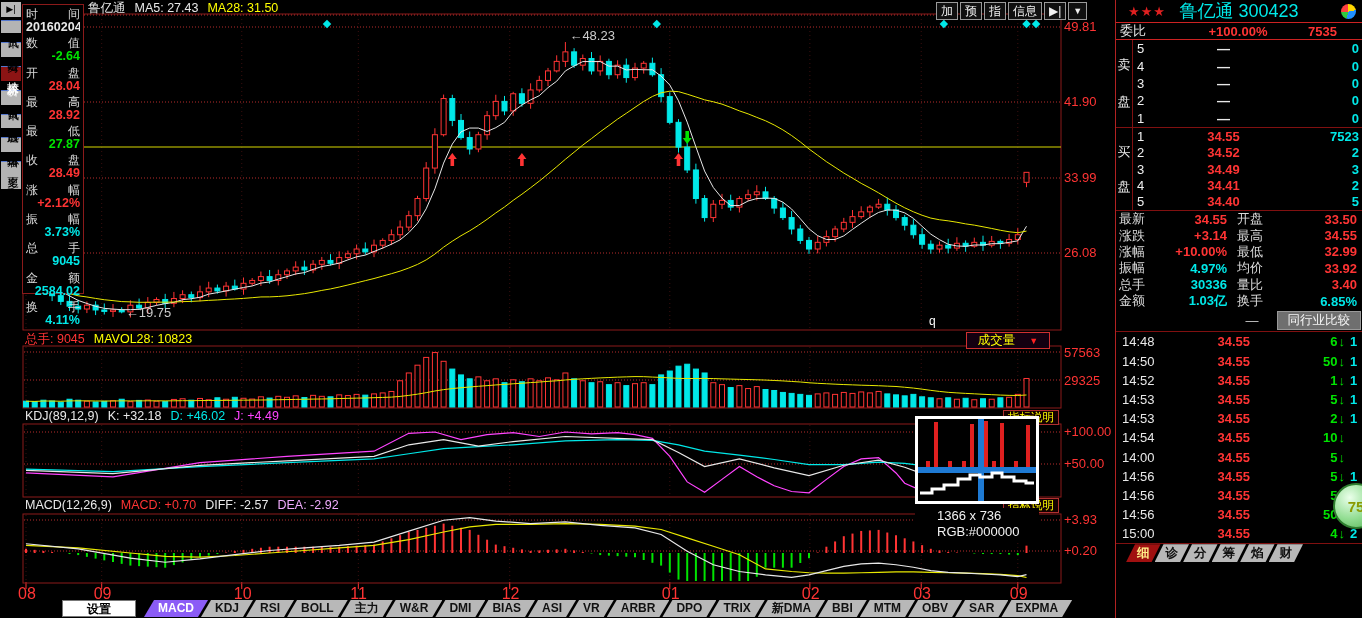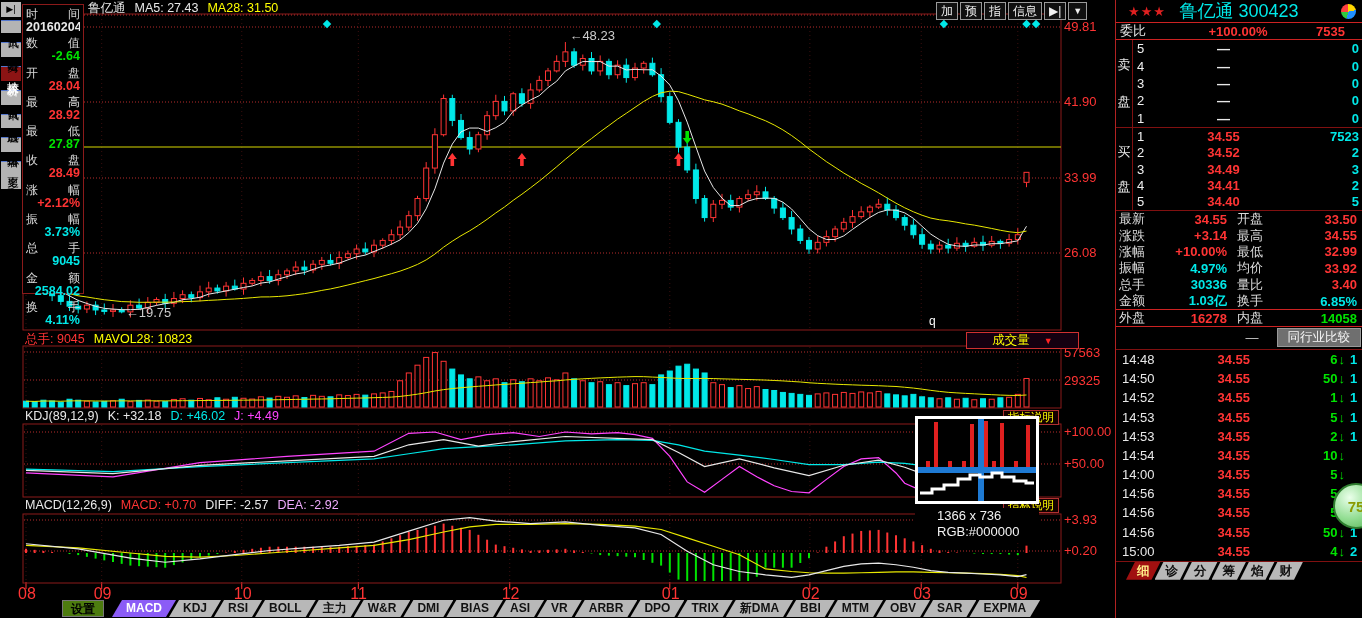--- a/index.html
+++ b/index.html
@@ -26,35 +26,35 @@
   .ip-value { font-size:12.5px; font-weight:bold; text-align:right; height:14px; }
 
   
   #chart-toolbar { left:936px; top:2px; height:18px; display:flex; gap:2px; z-index:4; }
   .tb-btn { border:1px solid #9a9a9a; background:#101010; color:#f0f0f0; font-size:12px;
             height:18px; line-height:16px; padding:0 4px; }
 
   .hdr-line { position:absolute; height:14px; font-size:12.5px; white-space:nowrap; z-index:2; }
   .hdr-line span { margin-right:9px; }
 
-  #vol-selector { left:966px; top:332px; width:113px; height:17px; border:1px solid #d03030;
+  #vol-selector { left:966px; top:332px; width:84px; height:17px; border:1px solid #d03030;
                   background:#140010; color:#ffff00; font-size:12.5px; display:flex; z-index:2;
                   align-items:center; justify-content:center; gap:14px; }
   #vol-selector .caret { color:#ff2222; font-size:9px; }
 
   .ind-hint { width:56px; height:15px; border:1px solid #b03030; color:#ffff00; font-size:11.5px;
               text-align:center; line-height:13px; background:#140000; z-index:2; }
 
   
   .xlab { position:absolute; color:#ff3434; font-size:16px; top:585px; z-index:1; }
 
   
   #bottom-tabs { left:62px; top:600px; height:17px; display:flex; align-items:stretch; z-index:4; }
-  .btab-settings { background:#4d7c0f; color:#000; font-size:12px; font-weight:bold;
-                   padding:0 8px; line-height:17px; margin-right:8px; border:1px solid #777; }
+  .btab-settings { background:#ffffff; color:#000; font-size:12px; font-weight:bold;
+                   padding:0 24px; line-height:17px; margin-right:8px; border:1px solid #777; }
   .btab { background:#b8b8b8; color:#111; font-size:12px; font-weight:bold; line-height:17px;
           padding:0 14px; margin-right:-7px;
           clip-path:polygon(10px 0, 100% 0, calc(100% - 10px) 100%, 0 100%); }
   .btab.sel { background:#8b5cf6; color:#ffffff; }
 
   
   #magnifier { left:915px; top:416px; z-index:9; }
   #mag-box { width:124px; height:88px; border:3px solid #ffffff; background:#000; }
   .mag-text { color:#f2f2f2; font-size:13px; padding-left:22px; background:#000; height:16px; line-height:16px; }
 
@@ -64,21 +64,21 @@
   #rp-header { height:22px; display:flex; align-items:center; position:relative; }
   #rp-stars { color:#e02020; font-size:13px; letter-spacing:1px; margin-left:12px; }
   #rp-name { position:absolute; left:50%; transform:translateX(-50%); color:#00e8e8;
              font-size:18px; font-weight:normal; white-space:nowrap; }
   #rp-pie { position:absolute; right:6px; top:4px; width:15px; height:15px; border-radius:50%;
             background:conic-gradient(#ffd700 0 22%, #2090ff 22% 55%, #30c840 55% 75%, #ff4040 75%); }
   #rp-weibi { height:18px; border-top:1px solid #c22; border-bottom:1px solid #c22;
               display:flex; align-items:center; font-weight:bold; }
   #rp-weibi .wlbl { color:#e8e8e8; margin-left:4px; width:56px; font-weight:normal; }
   #rp-weibi .wval { flex:1; text-align:center; }
-  #rp-weibi .wext { width:62px; text-align:right; padding-right:17px; }
+  #rp-weibi .wext { width:62px; text-align:center; padding-right:17px; }
   .q-block { display:flex; }
   #rp-sell { height:87px; } #rp-buy { height:83px; border-top:1px solid #801010; }
   .side-label { width:17px; border-right:1px solid #801010; display:flex; flex-direction:column;
                 justify-content:space-around; align-items:center; color:#e8e8e8; font-size:13px;
                 padding:6px 0; }
   .queue { flex:1; display:flex; flex-direction:column; }
   .q-row { flex:1; display:flex; align-items:center; font-weight:bold; }
   .q-level { width:18px; padding-left:4px; color:#f0f0f0; font-weight:normal; }
   .q-price { flex:1; text-align:center; }
   .q-vol { width:66px; text-align:right; padding-right:3px; }
@@ -917,26 +917,20 @@
           <span class="lbl2">量比</span>
           <span class="val2" style="color: rgb(255, 52, 52);">3.40</span>
         </div>
         <div class="rp-stat-row">
           <span class="lbl">金额</span>
           <span class="val" style="color: rgb(0, 232, 232);">1.03亿</span>
           <span class="lbl2">换手</span>
           <span class="val2" style="color: rgb(0, 232, 232);">6.85%</span>
         </div>
       </div>
-    <div id="rp-waipan" class="rp-stat-row">
-        <span class="lbl">外盘</span>
-        <span class="val" style="color: rgb(255, 52, 52);">16278</span>
-        <span class="lbl2">内盘</span>
-        <span class="val2" style="color: rgb(0, 228, 0);">14058</span>
-      </div>
     <div id="rp-compare">
       <span id="rp-dash">—</span>
       <button>同行业比较</button>
     </div>
     <div id="rp-ticks">
         <div class="tick-row">
           <span class="tick-time">14:48</span>
           <span class="tick-price c-red">34.55</span>
           <span class="tick-vol c-green">6</span>
           <span class="tick-arrow c-green">↓</span>

